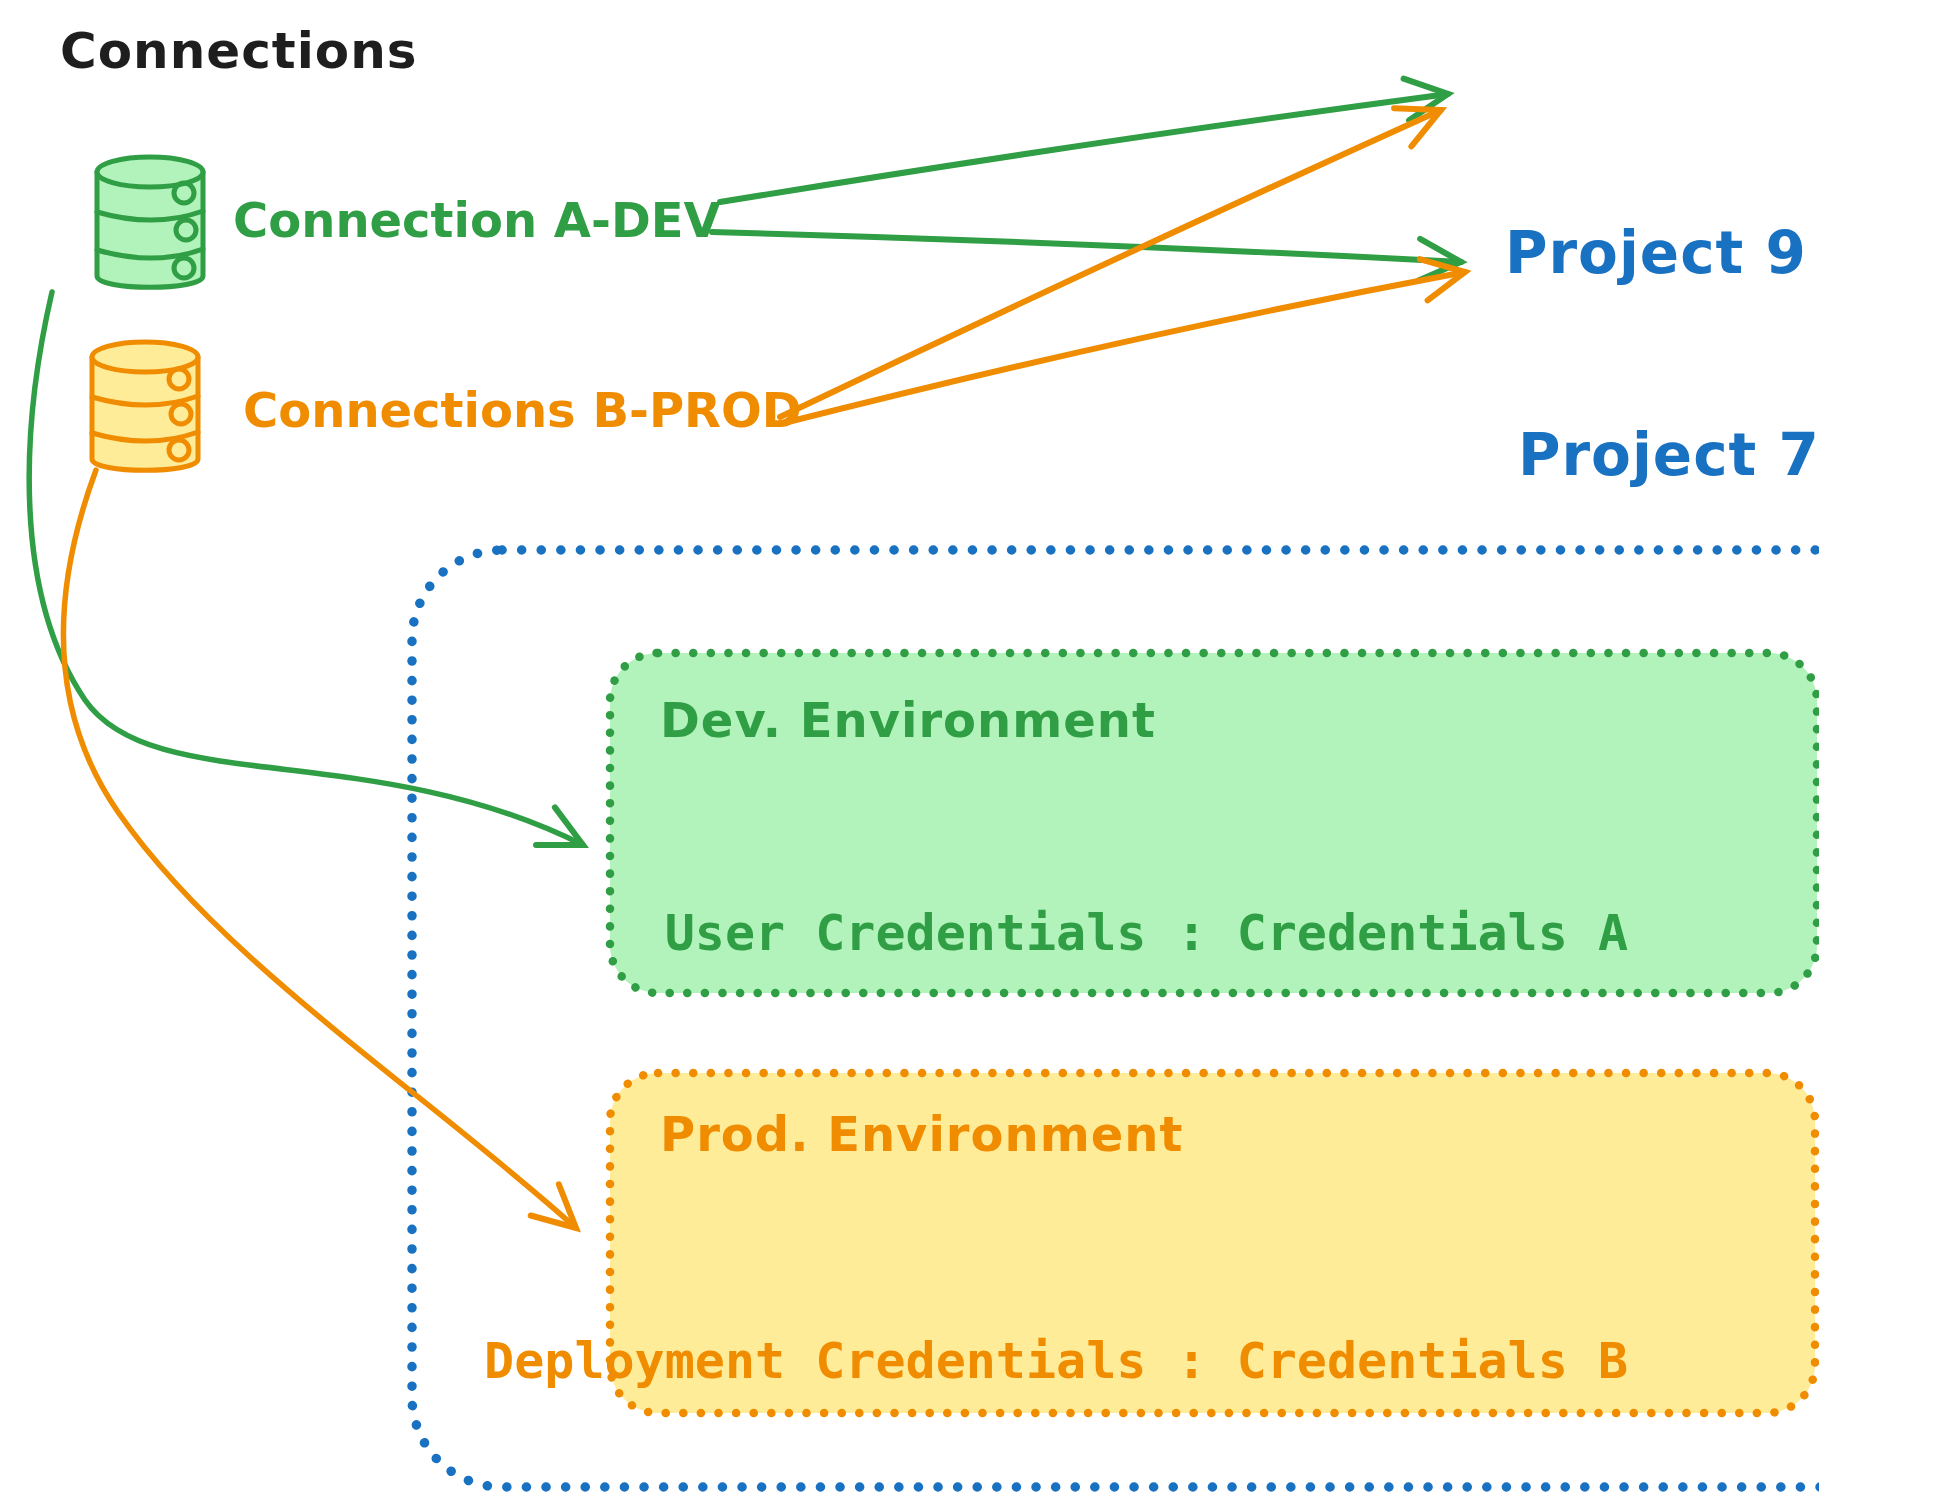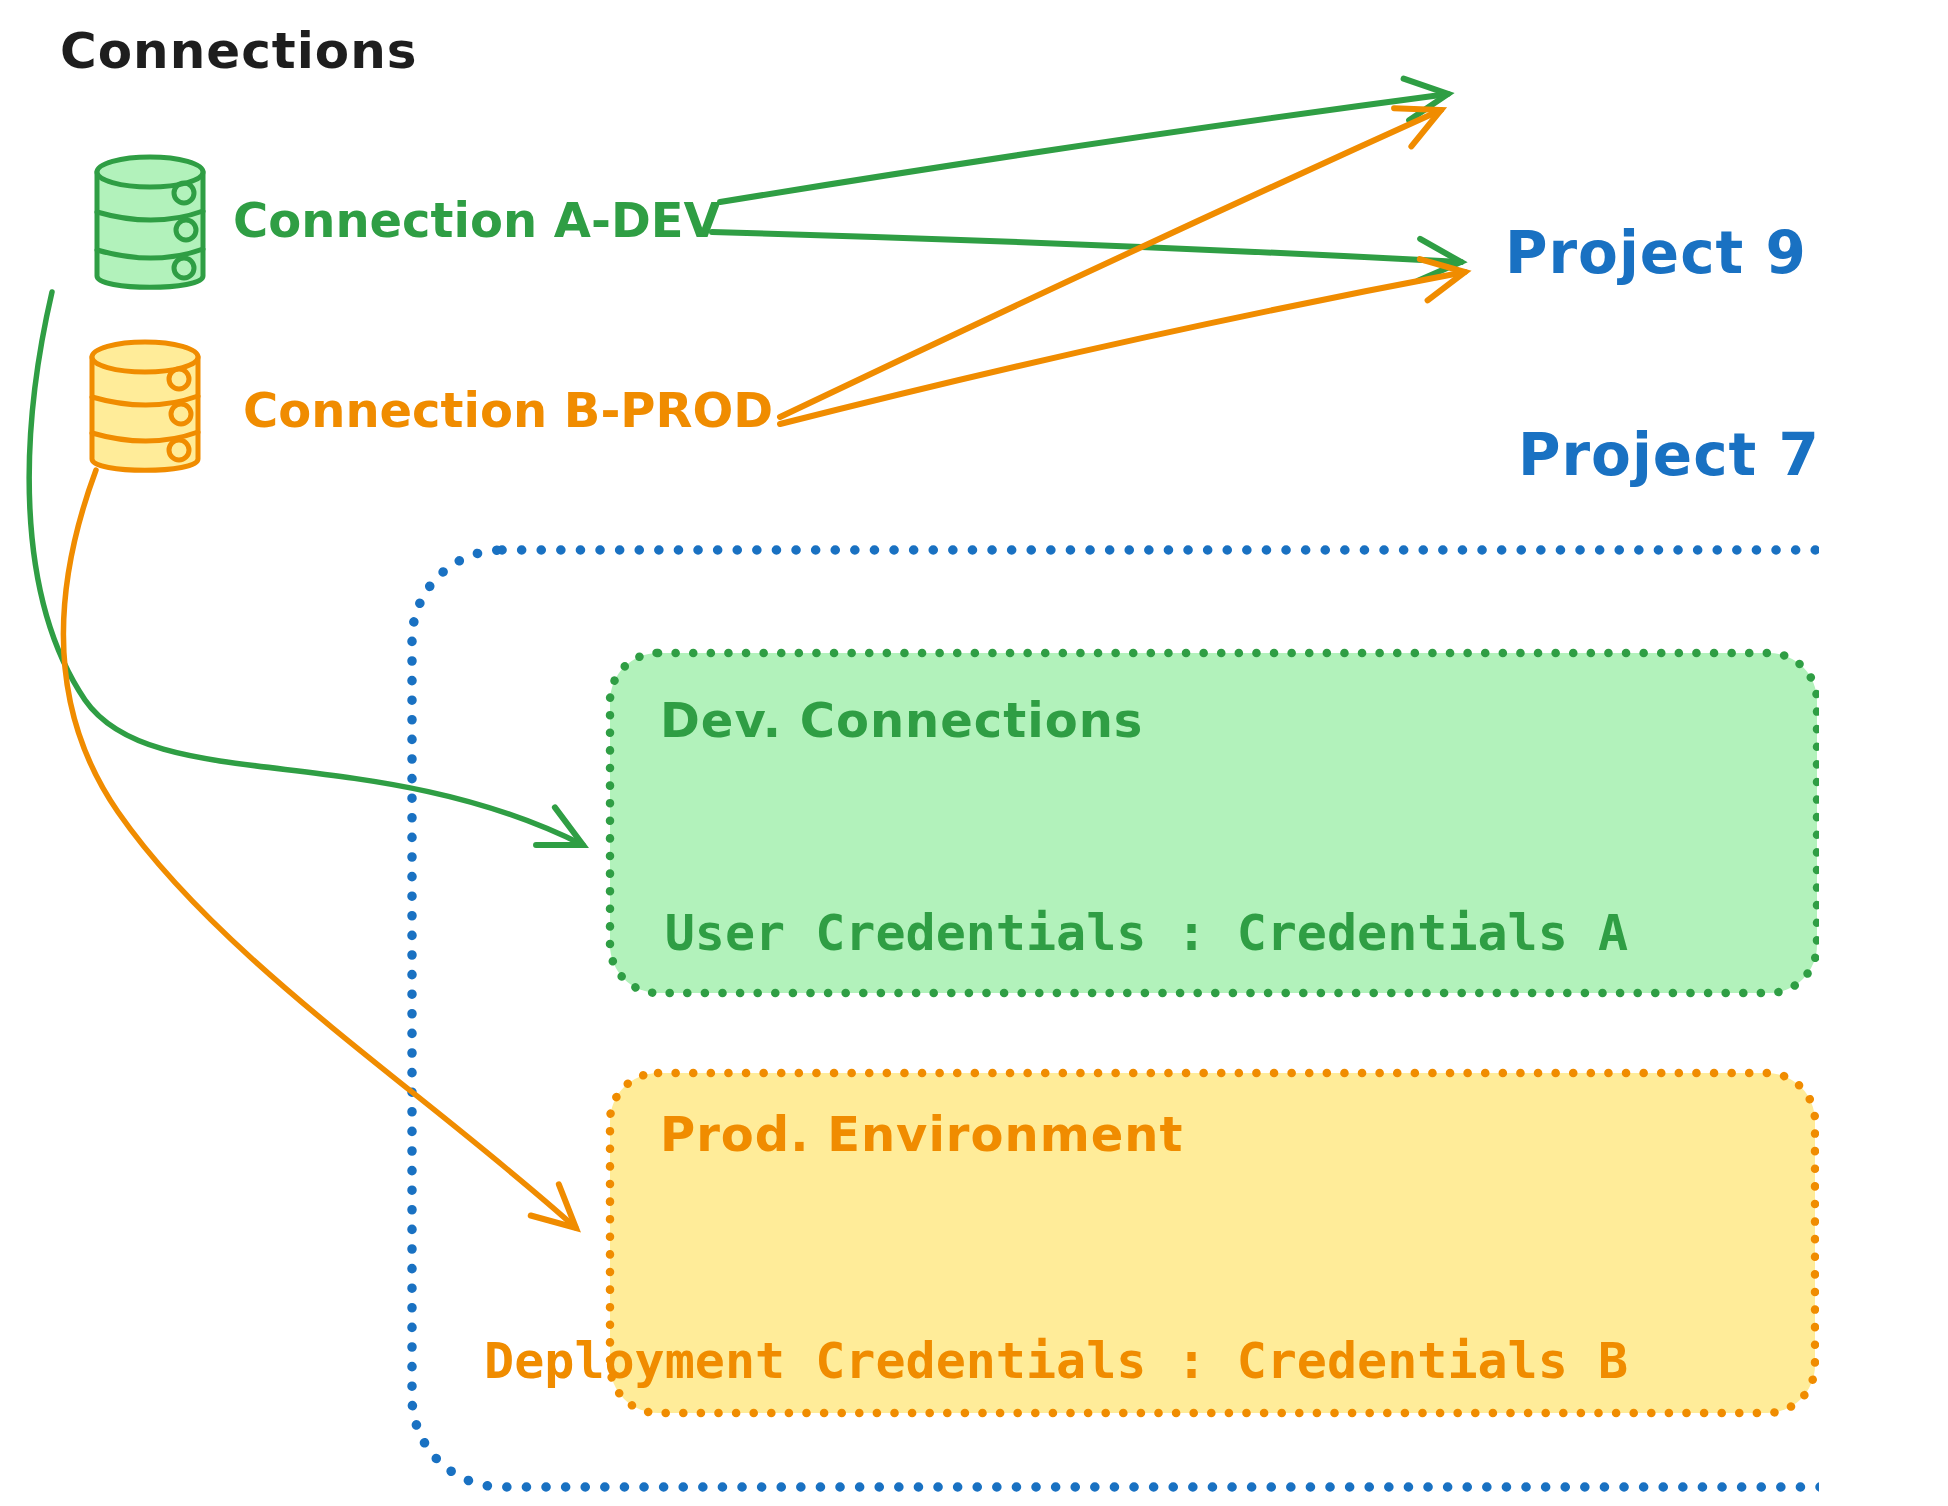--- a/index.html
+++ b/index.html
@@ -75,28 +75,28 @@
     <path d="M780,424 Q1130,335 1465,272" fill="none" stroke="#f08c00" stroke-width="6" stroke-linecap="round" marker-end="url(#mk-orange)"></path>
 
     <path d="M52,292 C20,430 14,595 85,700 C152,797 370,738 583,845" fill="none" stroke="#2f9e44" stroke-width="5.5" stroke-linecap="round" marker-end="url(#mk-green)"></path>
     <path d="M96,470 C56,578 42,702 118,812 C222,962 425,1092 576,1228" fill="none" stroke="#f08c00" stroke-width="5.5" stroke-linecap="round" marker-end="url(#mk-orange)"></path>
   </svg>
 
   <div class="lbl hand title-main">Connections</div>
 
   <div class="lbl hand conn-a">Connection A-DEV</div>
 
-  <div class="lbl hand conn-b">Connection B-PROD</div>
+  <div class="lbl hand conn-b">Connections B-PROD</div>
 
 
   <div class="lbl hand proj proj2">Project 9</div>
 
   <div class="lbl hand proj proj1">Project 7</div>
 
-  <div class="lbl hand env-title dev-title">Dev. Connections</div>
+  <div class="lbl hand env-title dev-title">Dev. Environment</div>
 
   <div class="lbl mono cred cred-a">User Credentials : Credentials A</div>
 
   <div class="lbl mono cred cred-b">Deployment Credentials : Credentials B</div>
 
   <div class="lbl hand env-title prod-title">Prod. Environment</div>
 
 </div>
 
 </body></html>

